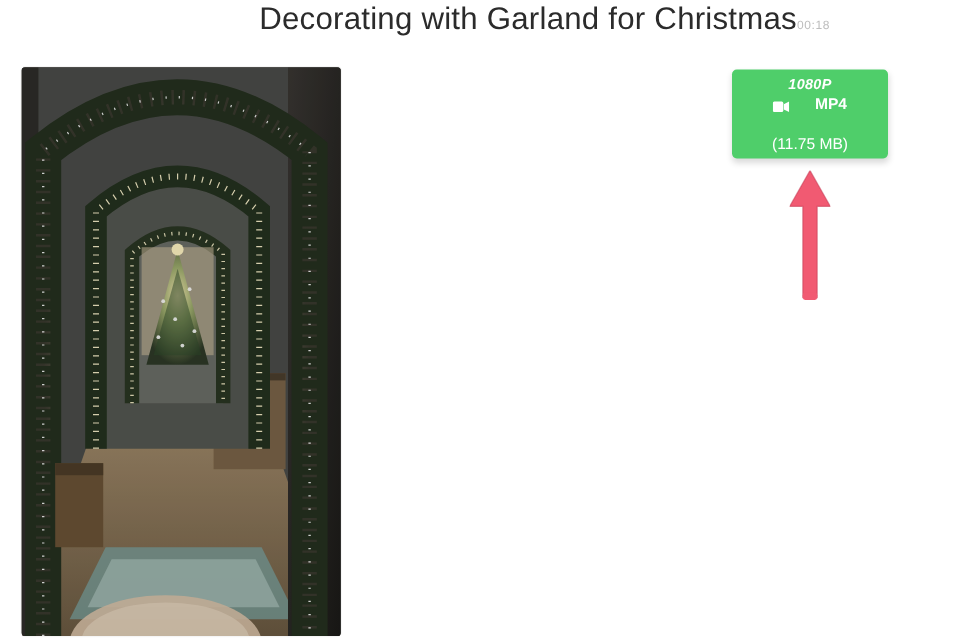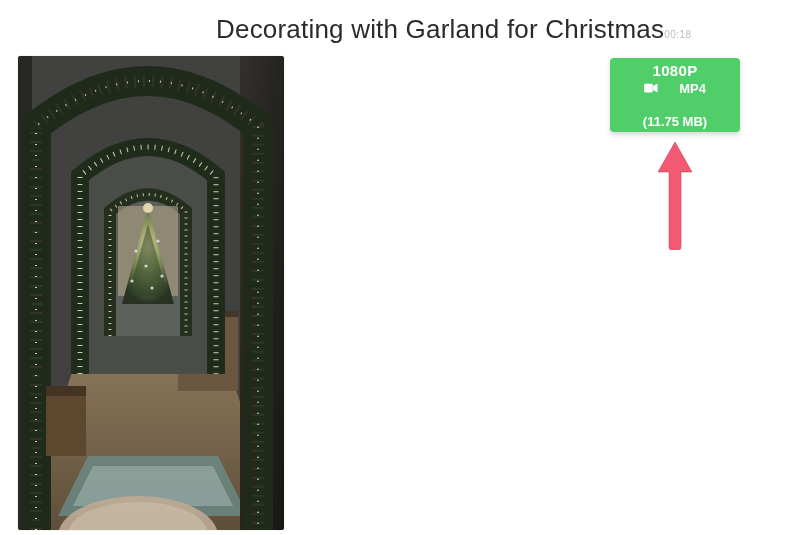--- a/index.html
+++ b/index.html
@@ -6,21 +6,21 @@
   body {
     width: 800px;
     height: 535px;
     font-family: -apple-system, BlinkMacSystemFont, "Segoe UI", Helvetica, Arial, sans-serif;
     background: #fff;
     position: relative;
     overflow: hidden;
   }
   .header {
     position: absolute;
-    top: 14px;
+    top: 0;
     left: 216px;
     display: flex;
     align-items: baseline;
   }
   .title {
     font-size: 26px;
     font-weight: 400;
     color: #2b2b2b;
     letter-spacing: 0.2px;
   }
@@ -56,37 +56,38 @@
     text-align: center;
     box-shadow: 0 3px 5px rgba(0,0,0,0.15);
     display: flex;
     flex-direction: column;
     align-items: center;
     justify-content: center;
     cursor: pointer;
     font-weight: 600;
   }
   .download-btn .res {
-    font-size: 15px;
+    font-size: 12px;
     font-weight: 700;
     letter-spacing: 0.3px;
+    font-style: italic;
   }
   .download-btn .format-row {
     display: flex;
-    align-items: center;
+    align-items: flex-end;
     gap: 21px;
     margin-top: 2px;
   }
   .download-btn .format {
     font-size: 13px;
     font-weight: 600;
   }
   .download-btn .size {
     font-size: 13px;
-    font-weight: 700;
+    font-weight: 400;
     margin-top: 18px;
   }
   .cam-icon {
     width: 14px;
     height: 10px;
     display: inline-block;
   }
   .cam-icon svg { display: block; }
 
   .arrow-annotation {

